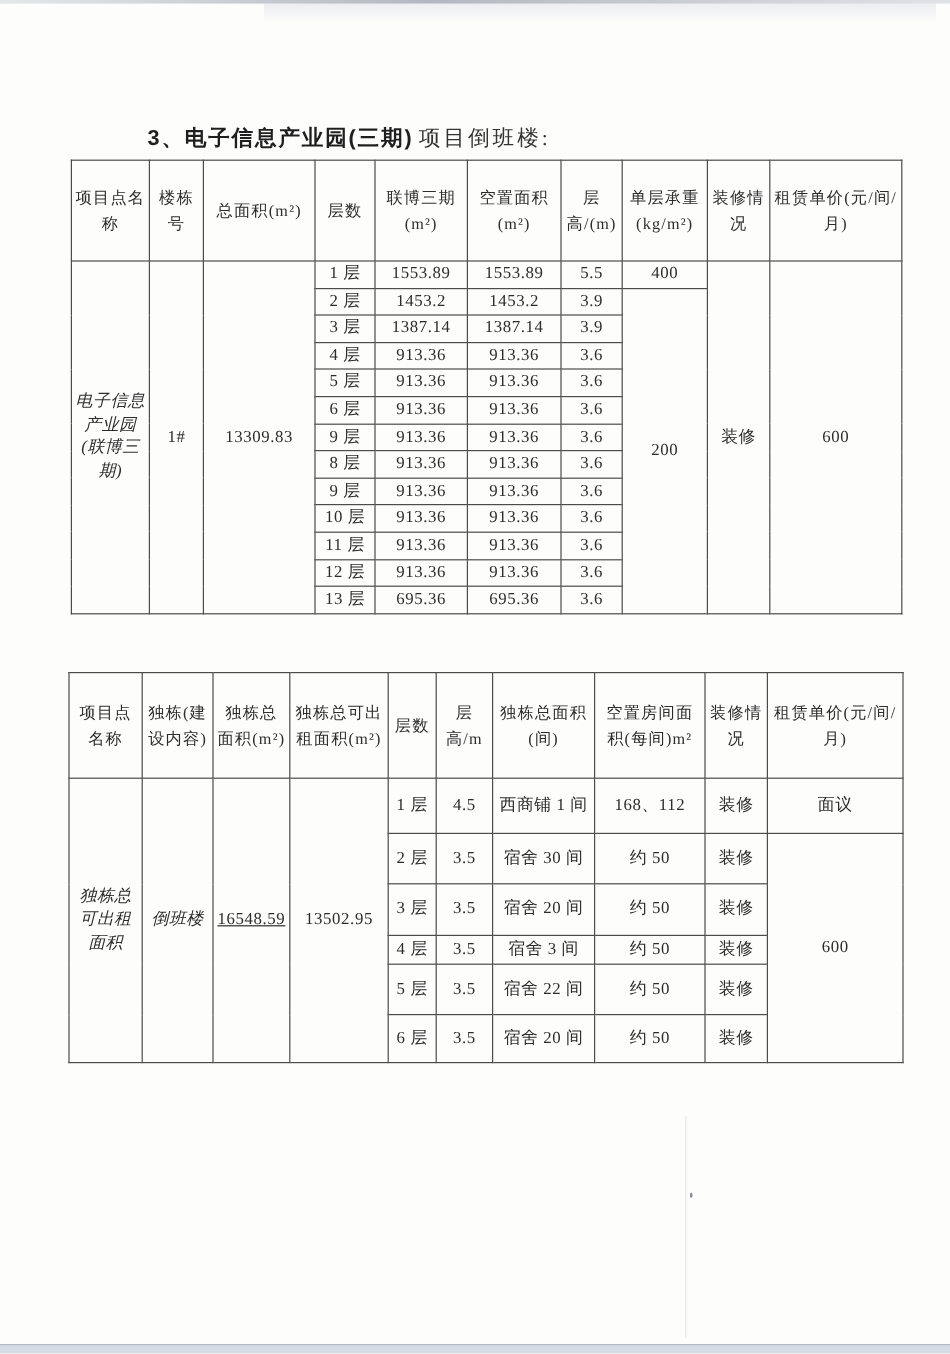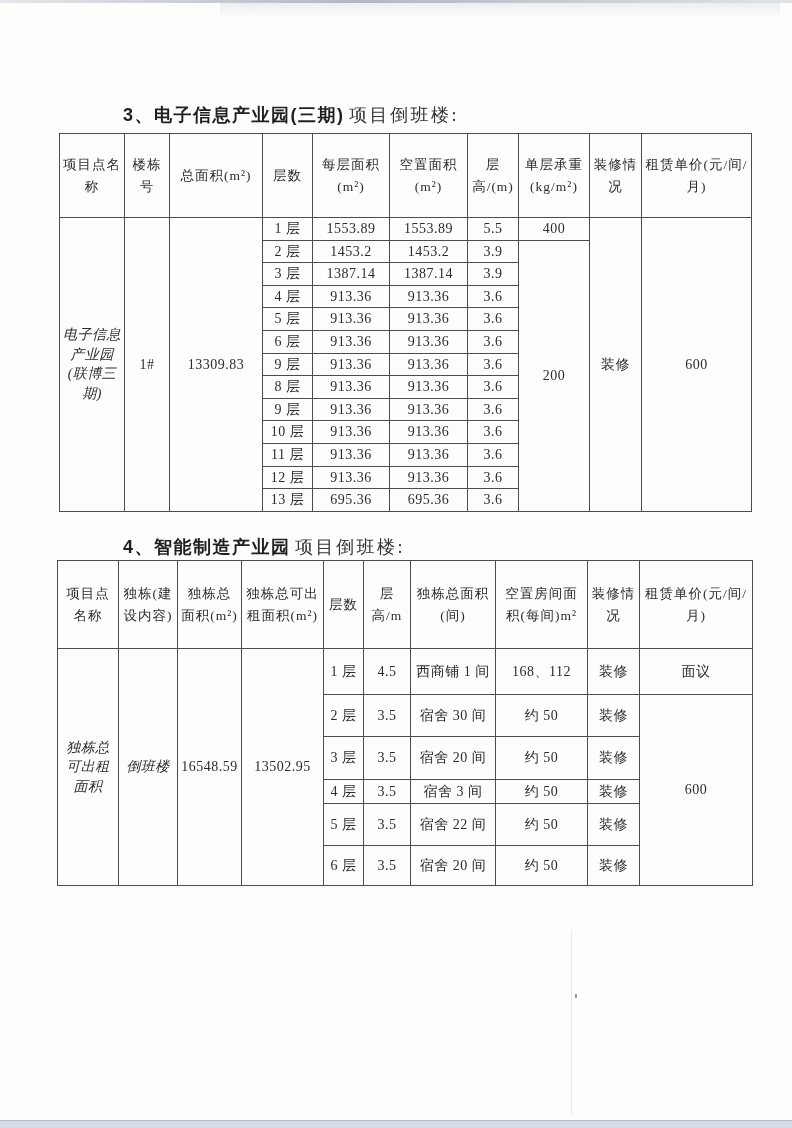--- a/index.html
+++ b/index.html
@@ -55,21 +55,21 @@
     text-align:center; vertical-align:middle;
     padding:1px 3px;
     overflow:hidden;
   }
   table.doc th {
     font-weight:400; font-size:13.5px; line-height:1.6; letter-spacing:1px;
     color:#2c2c2c;
   }
   table.doc td { font-size:14px; line-height:1.4; letter-spacing:.5px; color:#2c2c2c; }
   td.cjk { letter-spacing:2px; line-height:1.7;font-style:italic; }
-  td.break { word-break:break-all; letter-spacing:1.5px; }
+  td.break { word-break:break-all; letter-spacing:1.5px;text-decoration:underline; }
   #table1 { left:59px; top:133px; width:692px; }
   #table1 thead tr { height:84px; }
   #table1 tbody tr { height:22px; }
   #table2 { left:57px; top:560px; width:695px; }
   #table2 thead tr { height:88px; }
   #table2 tbody tr:nth-child(1) { height:46px; }
   #table2 tbody tr:nth-child(2) { height:42px; }
   #table2 tbody tr:nth-child(3) { height:43px; }
   #table2 tbody tr:nth-child(4) { height:24px; }
   #table2 tbody tr:nth-child(5) { height:42px; }
@@ -100,21 +100,21 @@
         <col style="width:71px">
       <col style="width:52px">
         <col style="width:110px">
     </colgroup>
     <thead>
       <tr>
         <th>项目点名称</th>
         <th>楼栋号</th>
         <th>总面积(m²)</th>
         <th>层数</th>
-        <th>每层面积(m²)</th>
+        <th>联博三期(m²)</th>
         <th>空置面积(m²)</th>
         <th>层高/(m)</th>
         <th>单层承重(kg/m²)</th>
         <th>装修情况</th>
         <th>租赁单价(元/间/月)</th>
       </tr>
     </thead>
     <tbody>
       <tr>
         <td rowspan="13" class="cjk">电子信息产业园(联博三期)</td>
@@ -197,24 +197,20 @@
       </tr>
       <tr>
         <td>13 层</td>
         <td>695.36</td>
         <td>695.36</td>
         <td>3.6</td>
       </tr>
     </tbody>
   </table>
 
-  <div class="section-title" id="title4">
-    <span class="t-bold">4、智能制造产业园</span>
-    <span class="t-rest">项目倒班楼:</span>
-  </div>
 
   <table class="doc" id="table2">
     <colgroup>
       <col style="width:61px">
         <col style="width:59px">
         <col style="width:64px">
         <col style="width:82px">
       <col style="width:40px">
         <col style="width:47px">
         <col style="width:85px">

